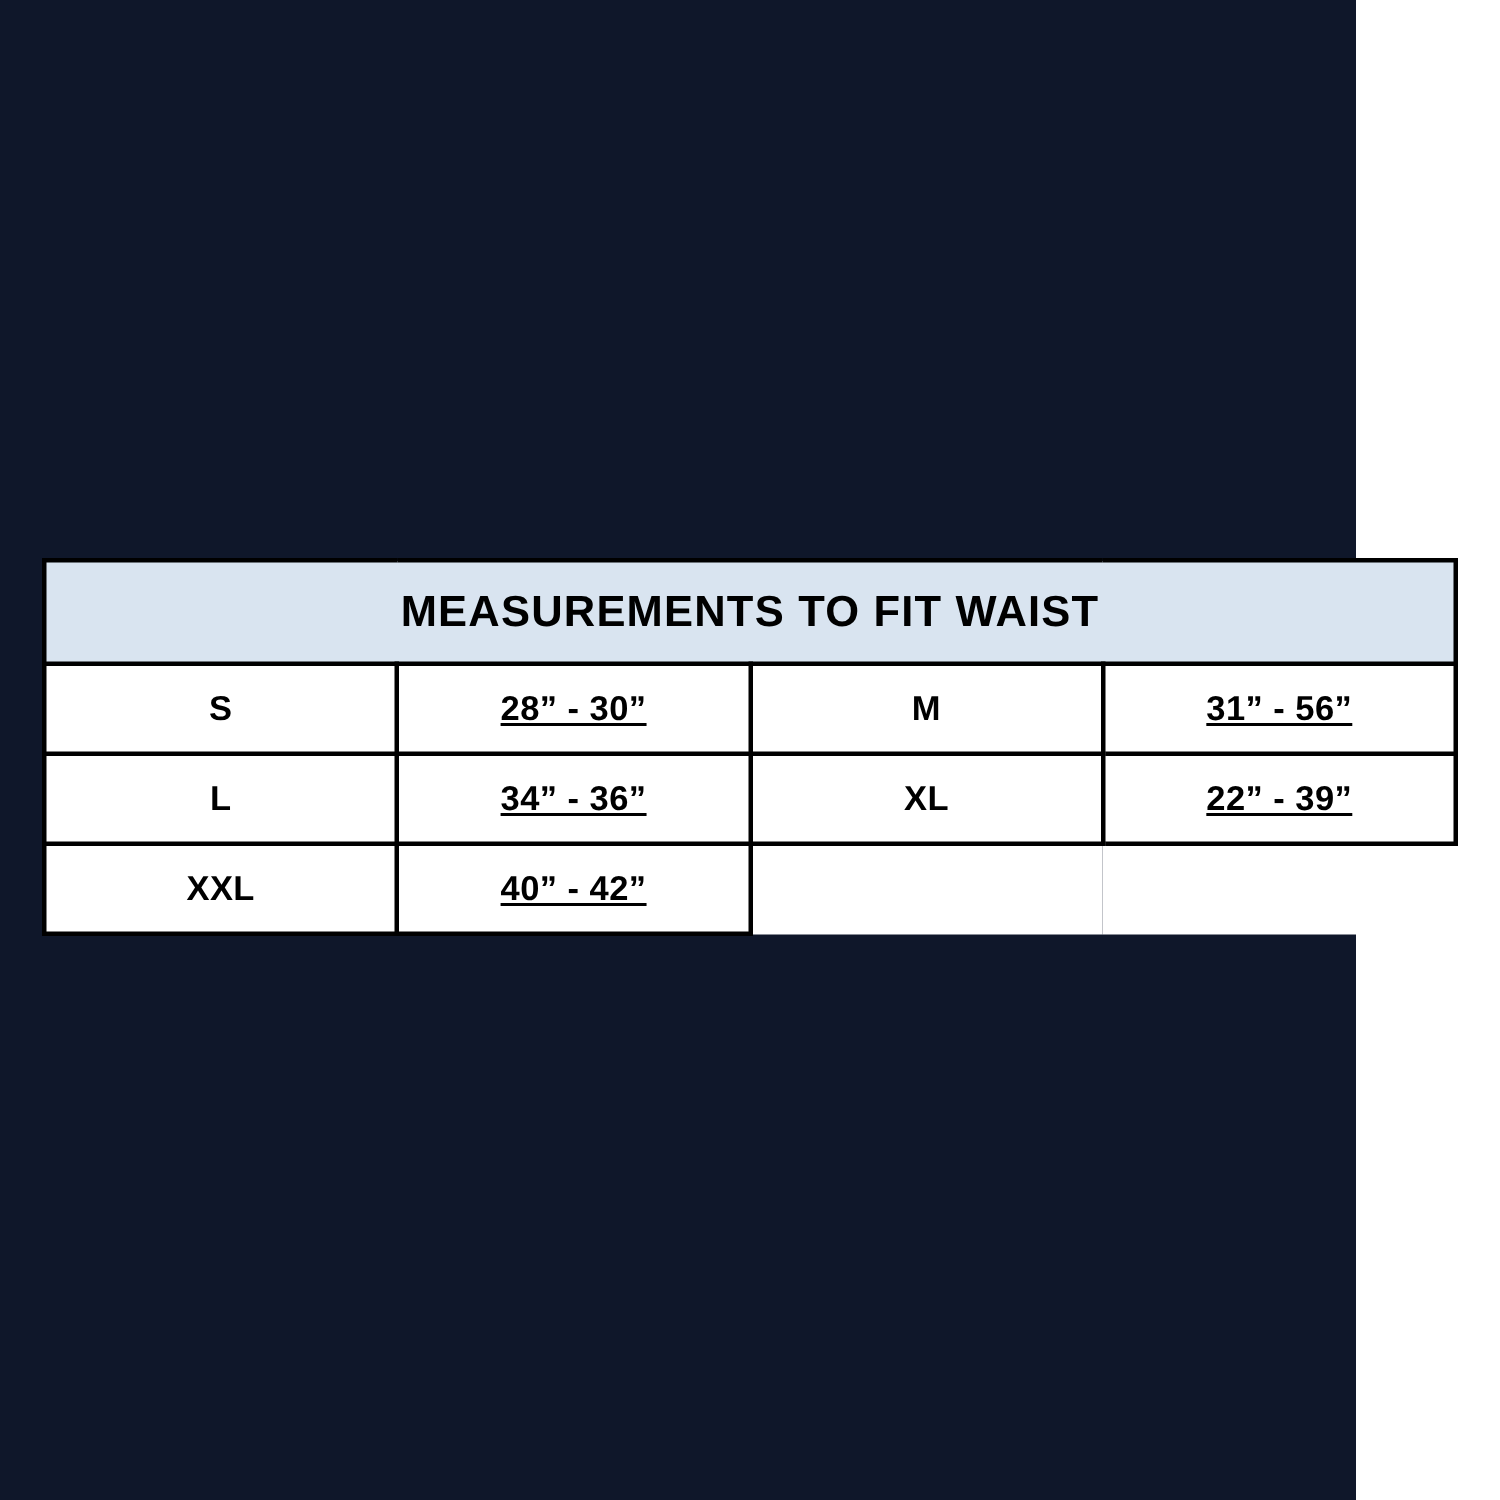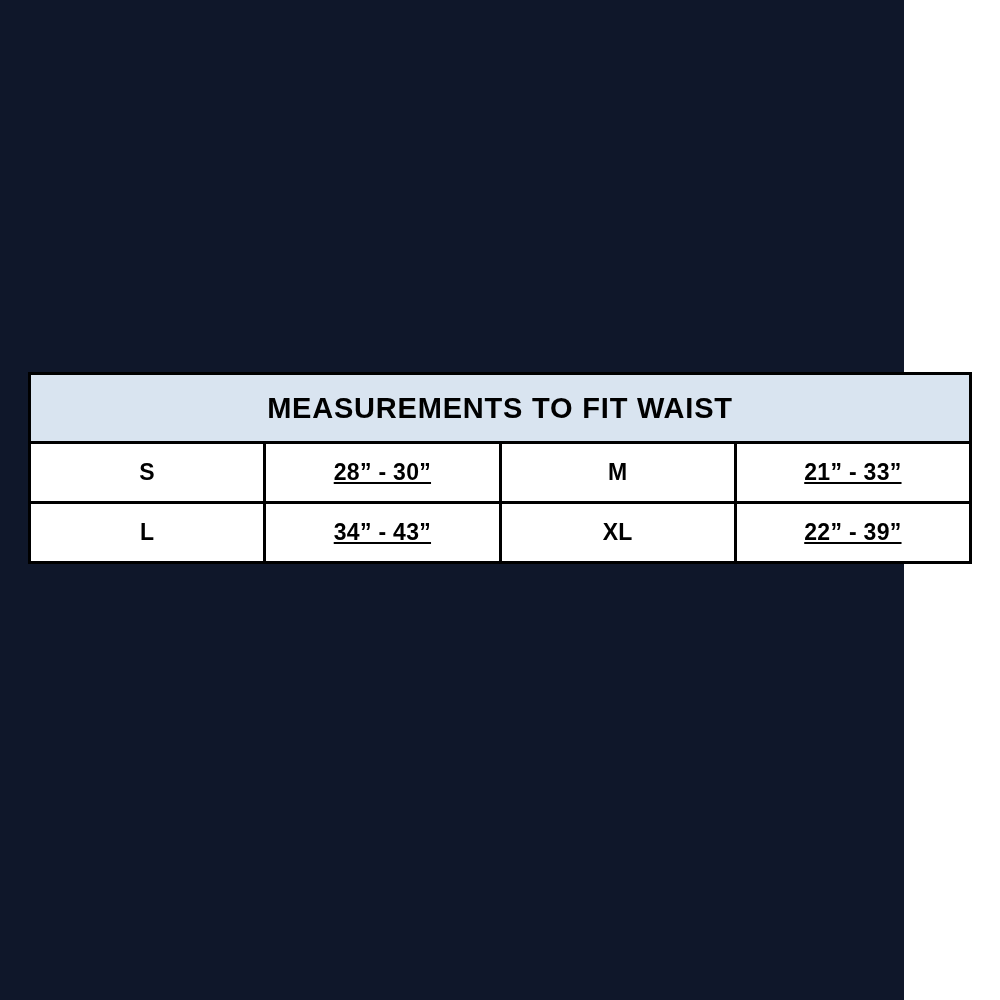--- a/index.html
+++ b/index.html
@@ -74,23 +74,29 @@
 <div class="page">
   <table class="size-table">
     <tbody>
       <tr>
         <td class="header-cell" colspan="4">MEASUREMENTS TO FIT WAIST</td>
       </tr>
       <tr>
         <td class="label-cell">S</td>
         <td class="value-cell">28” - 30”</td>
         <td class="label-cell">M</td>
-        <td class="value-cell">21” - 33”</td>
+        <td class="value-cell">31” - 56”</td>
       </tr>
       <tr>
         <td class="label-cell">L</td>
-        <td class="value-cell">34” - 43”</td>
+        <td class="value-cell">34” - 36”</td>
         <td class="label-cell">XL</td>
         <td class="value-cell">22” - 39”</td>
+      </tr>
+      <tr>
+        <td class="label-cell">XXL</td>
+        <td class="value-cell">40” - 42”</td>
+        <td class="empty-cell"></td>
+        <td class="empty-cell"></td>
       </tr>
     </tbody>
   </table>
 </div>
 
 </body></html>

